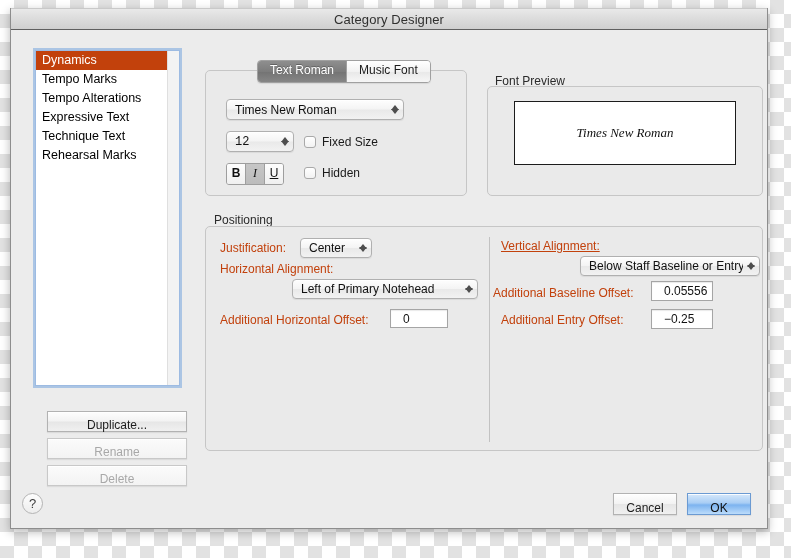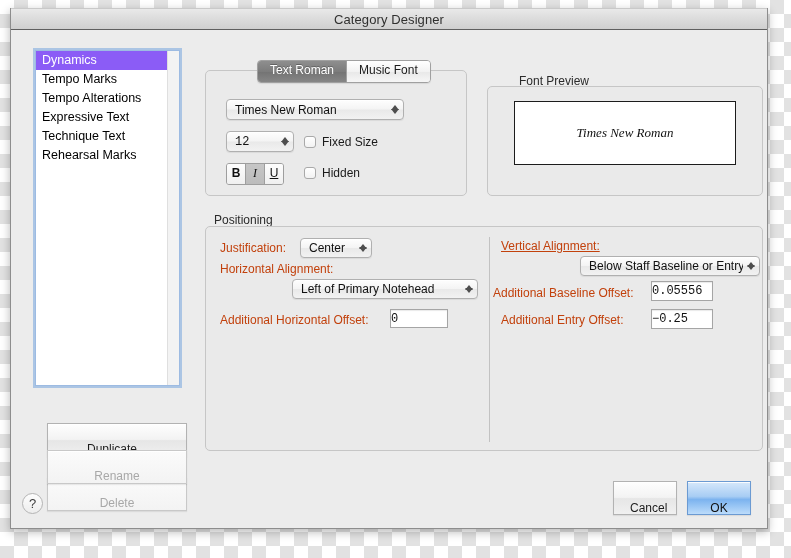--- a/index.html
+++ b/index.html
@@ -85,21 +85,21 @@
   }
   .list-item {
     height: 19px;
     line-height: 19px;
     padding: 0 0 0 6px;
     font-size: 12.5px;
     color: #000;
     white-space: nowrap;
   }
   .list-item.selected {
-    background: #8b5cf6;
+    background: #c2410c;
     color: #ffffff;
   }
   .list-track {
     position: absolute;
     top: 0;
     right: 0;
     bottom: 0;
     width: 12px;
     background: #f3f3f3;
     border-left: 1px solid #dfdfdf;
@@ -110,23 +110,22 @@
   .btn {
     font-family: "Liberation Sans", sans-serif;
     font-size: 12px;
     color: #1d1d1d;
     background: linear-gradient(to bottom, #fefefe 0%, #f3f3f3 48%, #e6e6e6 52%, #f0f0f0 100%);
     border: 1px solid #b2b2b2;
     border-radius: 0;
     box-shadow: 0 1px 0 rgba(255,255,255,0.85) inset, 0 1px 1px rgba(0,0,0,0.07);
     text-align: center;
     box-sizing: border-box;
-    padding: 16px;
+    padding: 4px;
     cursor: default;
-    margin-top: 12px;
   }
   .btn.disabled {
     color: #a8a8a8;
     background: linear-gradient(to bottom, #fbfbfb 0%, #f3f3f3 100%);
     border-color: #c8c8c8;
   }
   .side-btn {
     position: absolute;
     left: 36px;
     width: 140px;
@@ -157,21 +156,21 @@
     width: 262px;
     height: 126px;
   }
   #preview-group {
     left: 476px;
     top: 56px;
     width: 276px;
     height: 110px;
   }
   #preview-label {
-    left: 508px;
+    left: 484px;
     top: 44px;
   }
   #positioning-group {
     left: 194px;
     top: 196px;
     width: 558px;
     height: 225px;
   }
   #positioning-label {
     left: 203px;
@@ -332,24 +331,24 @@
     font-size: 12px;
     color: #c2410c;
     white-space: nowrap;
   }
   .textfield {
     position: absolute;
     background: #ffffff;
     border: 1px solid #a5a5a5;
     box-shadow: 0 1px 1px rgba(0,0,0,0.09) inset;
     box-sizing: border-box;
-    font-family: Liberation Mono, monospace;
+    font-family: Liberation Sans, sans-serif;
     font-size: 12px;
     color: #111;
-    padding: 0 0;
+    padding: 0 12px;
     display: flex;
     align-items: center;
   }
   .divider {
     position: absolute;
     left: 283px;
     top: 10px;
     width: 1px;
     height: 205px;
     background: #c2c2c2;

